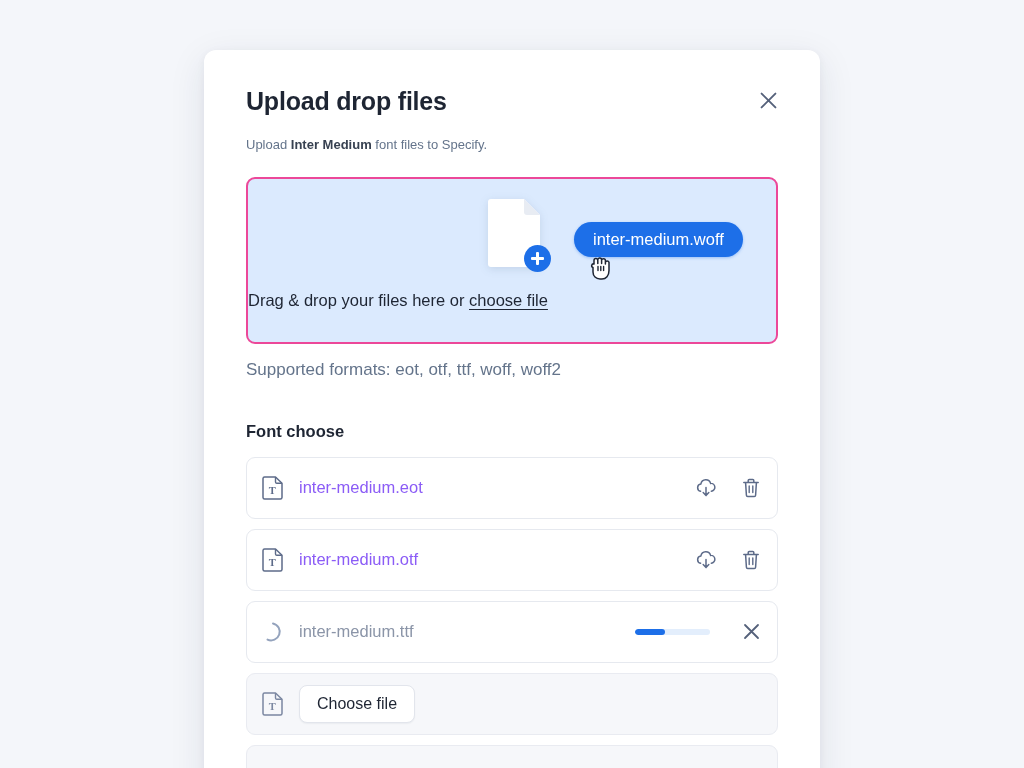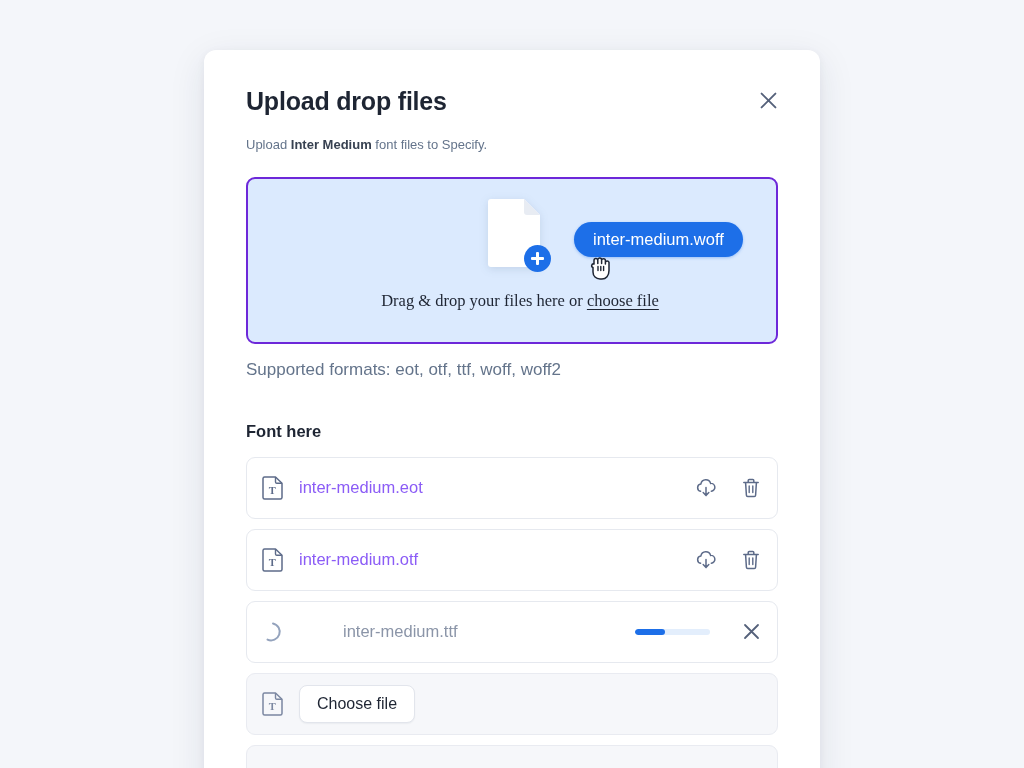--- a/index.html
+++ b/index.html
@@ -67,21 +67,21 @@
   }
   .modal-subtitle b {
     color: #374151;
     font-weight: bold;
   }
 
   
   .dropzone {
     margin-top: 23px;
     height: 167px;
-    border: 2px solid #6d28d9;
+    border: 2px solid #ec4899;
     background: #dbeafe;
     border-radius: 9px;
     position: relative;
   }
 
   .dz-graphic {
     position: absolute;
     left: 0;
     right: 0;
     top: 14px;
@@ -139,27 +139,25 @@
   .grab-cursor {
     position: absolute;
     left: 342px;
     top: 62px;
     width: 22px;
     height: 26px;
   }
 
   .dz-caption {
     position: absolute;
-    left: 16px;
+    left: 0;
     right: 0;
     top: 112px;
-    text-align: center;
     font-size: 16.5px;
     color: #1e2533;
-    font-family: Liberation Serif, serif;
   }
   .dz-caption .choose-link {
     text-decoration: underline;
     text-underline-offset: 3px;
     cursor: pointer;
     color: #1e2533;
   }
 
   .supported {
     margin-top: 16px;
@@ -206,21 +204,21 @@
     margin-right: 15px;
   }
 
   .file-name {
     font-size: 16.5px;
     color: #8b5cf6;
     flex: 1 1 auto;
     white-space: nowrap;
     overflow: hidden;
   }
-  .file-name.muted { color: #8b95a8; margin-left: 44px; }
+  .file-name.muted { color: #8b95a8; }
 
   .row-actions {
     display: flex;
     align-items: center;
     gap: 21px;
     flex: 0 0 auto;
   }
 
   .icon-btn {
     width: 24px;
@@ -307,21 +305,21 @@
           <path d="M4 9 L4 5.5 A1.9 1.9 0 0 1 7.8 5.5 L7.8 8.6 L7.8 5 A1.9 1.9 0 0 1 11.6 5 L11.6 8.6 L11.6 5.6 A1.9 1.9 0 0 1 15.4 5.6 L15.4 9 L15.4 7.2 A1.9 1.9 0 0 1 19 7.2 L19 15.5 C19 20.6 16 24 12 24 L10 24 C6 24 3 21.2 3 17 L3 12.5 A1.8 1.8 0 0 1 4 9 Z" fill="#ffffff" stroke="#1e2533" stroke-width="1.5" stroke-linejoin="round"></path>
           <path d="M8 11.5 L8 15.5 M10.8 11.5 L10.8 15.5 M13.6 11.5 L13.6 15.5" stroke="#1e2533" stroke-width="1.4" stroke-linecap="round"></path>
         </svg>
       </div>
 
       <div class="dz-caption"><span>Drag &amp; drop your files here or </span><span class="choose-link">choose file</span></div>
     </div>
 
     <div class="supported">Supported formats: eot, otf, ttf, woff, woff2</div>
 
-    <div class="section-title">Font here</div>
+    <div class="section-title">Font choose</div>
 
     <div class="file-list">
 
       <div class="file-row">
         <svg class="file-type-icon" viewBox="0 0 22 24">
           <path d="M1 2.5 A1.6 1.6 0 0 1 2.6 1 L13.5 1 L20 7.2 L20 21.5 A1.6 1.6 0 0 1 18.4 23 L2.6 23 A1.6 1.6 0 0 1 1 21.5 Z" fill="none" stroke="#5d6b89" stroke-width="1.5" stroke-linejoin="round"></path>
           <path d="M13.5 1 L13.5 6 A1.3 1.3 0 0 0 14.8 7.2 L20 7.2" fill="none" stroke="#5d6b89" stroke-width="1.4" stroke-linejoin="round"></path>
           <text x="10.2" y="17.6" font-family="Liberation Serif, serif" font-size="10.5" font-weight="bold" fill="#5d6b89" text-anchor="middle">T</text>
         </svg>
         <span class="file-name">inter-medium.eot</span>

